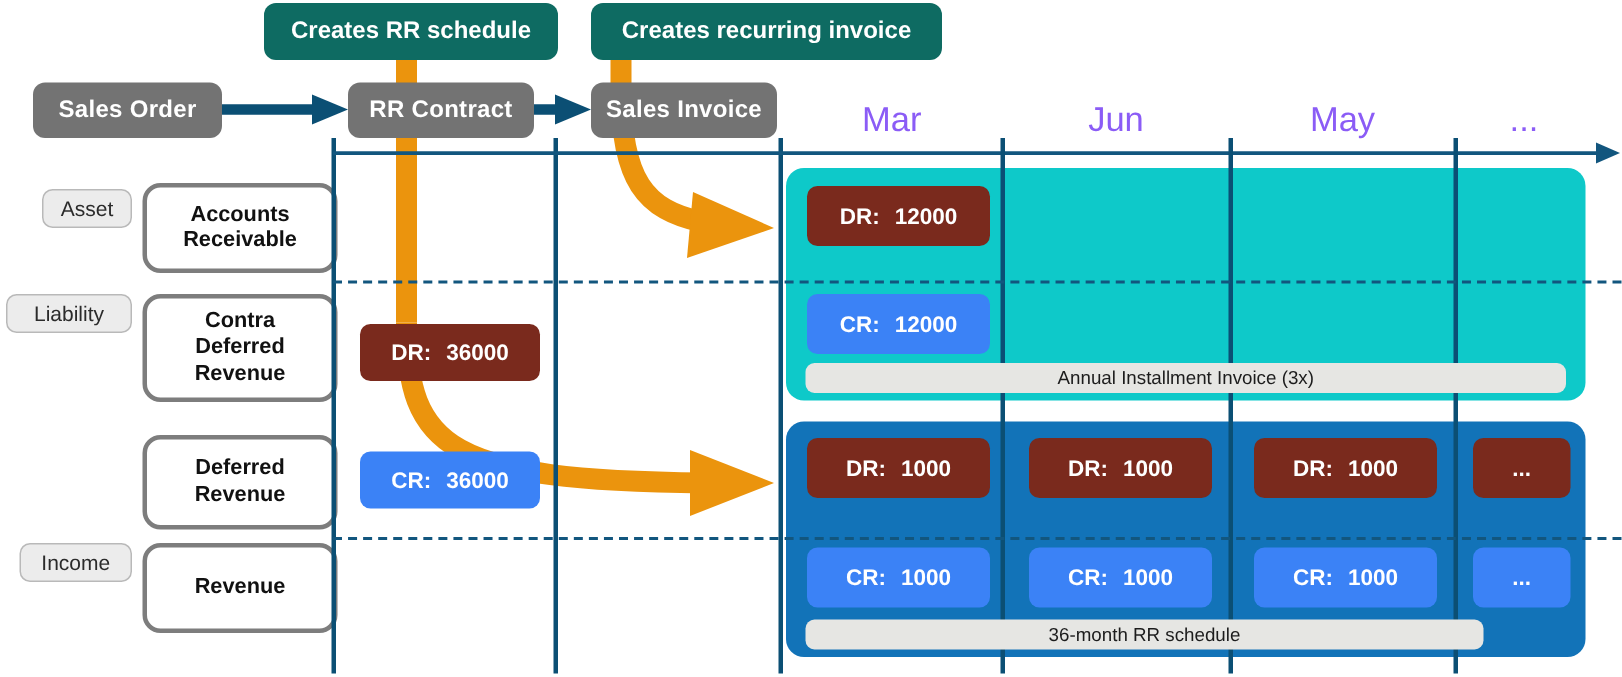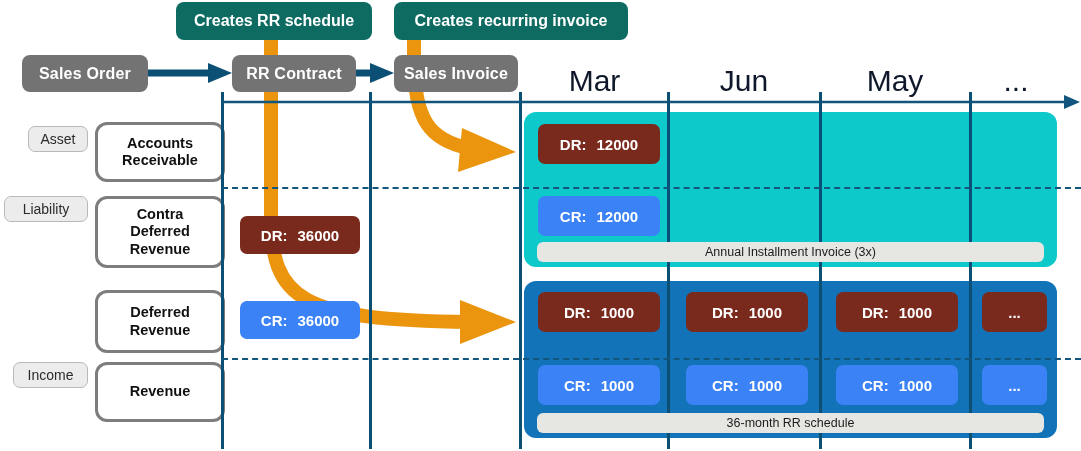--- a/index.html
+++ b/index.html
@@ -52,22 +52,22 @@
 
   
   .striplabel{
     background:#e6e6e3;border-radius:6px;
     display:flex;align-items:center;justify-content:center;
     font-size:12.5px;color:#1c1c1c;white-space:nowrap;
   }
 
   
   .month{
-    display:flex;align-items:flex-end;justify-content:center;
-    font-size:30px;color:#0f172a;
+    display:flex;justify-content:center;
+    font-size:23px;color:#8b5cf6;
   }
 
   
   .vline{background:#0b4f74;width:2.5px;}
   .dashline{
     border-top:2.5px dashed #12567e;height:0;
   }
   svg.layer{position:absolute;left:0;top:0;width:1081px;height:451px;pointer-events:none;}
   svg.under{z-index:1;}
   svg.over{z-index:3;}
@@ -219,17 +219,17 @@
     <span>1000</span>
   </div>
   <div class="abs chip cr" style="left:836px;top:365px;width:122px;height:40px;z-index:7;">
     <span class="lbl">CR:</span>
     <span>1000</span>
   </div>
   <div class="abs chip cr dots" style="left:982px;top:365px;width:65px;height:40px;z-index:7;">
     <span class="lbl">...</span>
   </div>
 
-  <div class="abs striplabel" style="left:537px;top:413px;width:507px;height:20px;z-index:7;justify-content:center;">
+  <div class="abs striplabel" style="left:537px;top:413px;width:452px;height:20px;z-index:7;justify-content:center;">
     <span>36-month RR schedule</span>
   </div>
 
 </div>
 
 </body></html>

